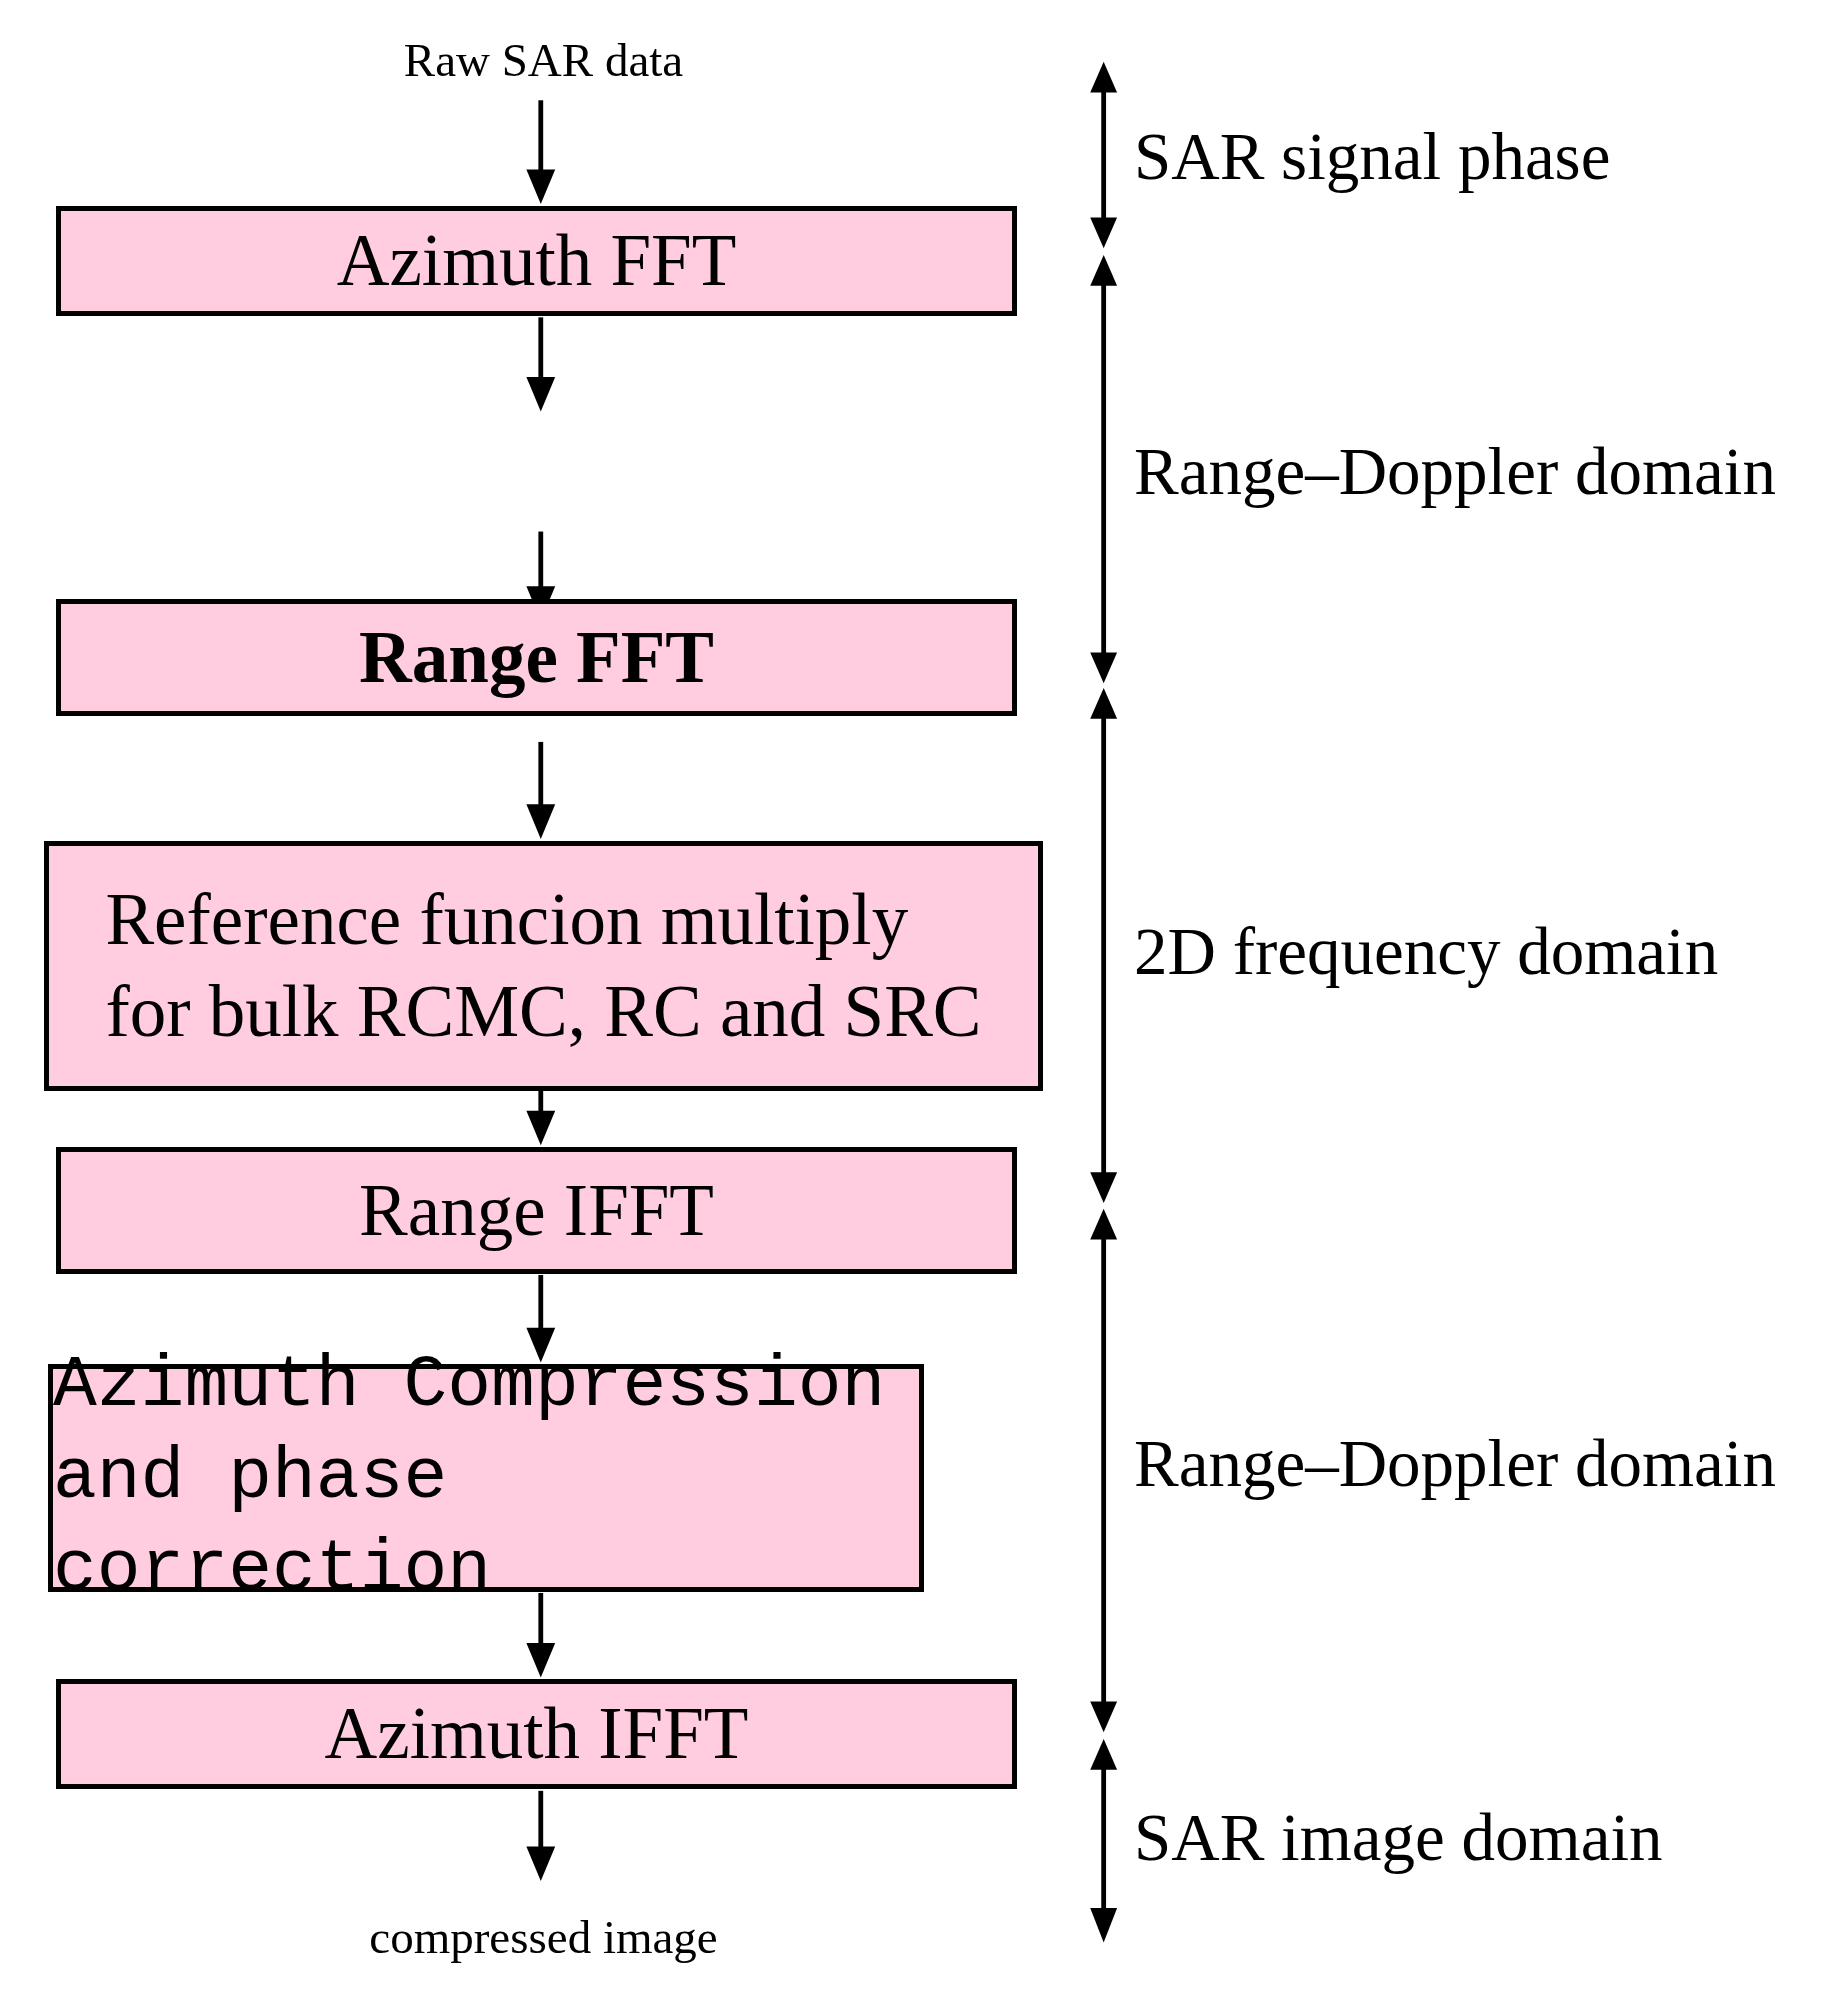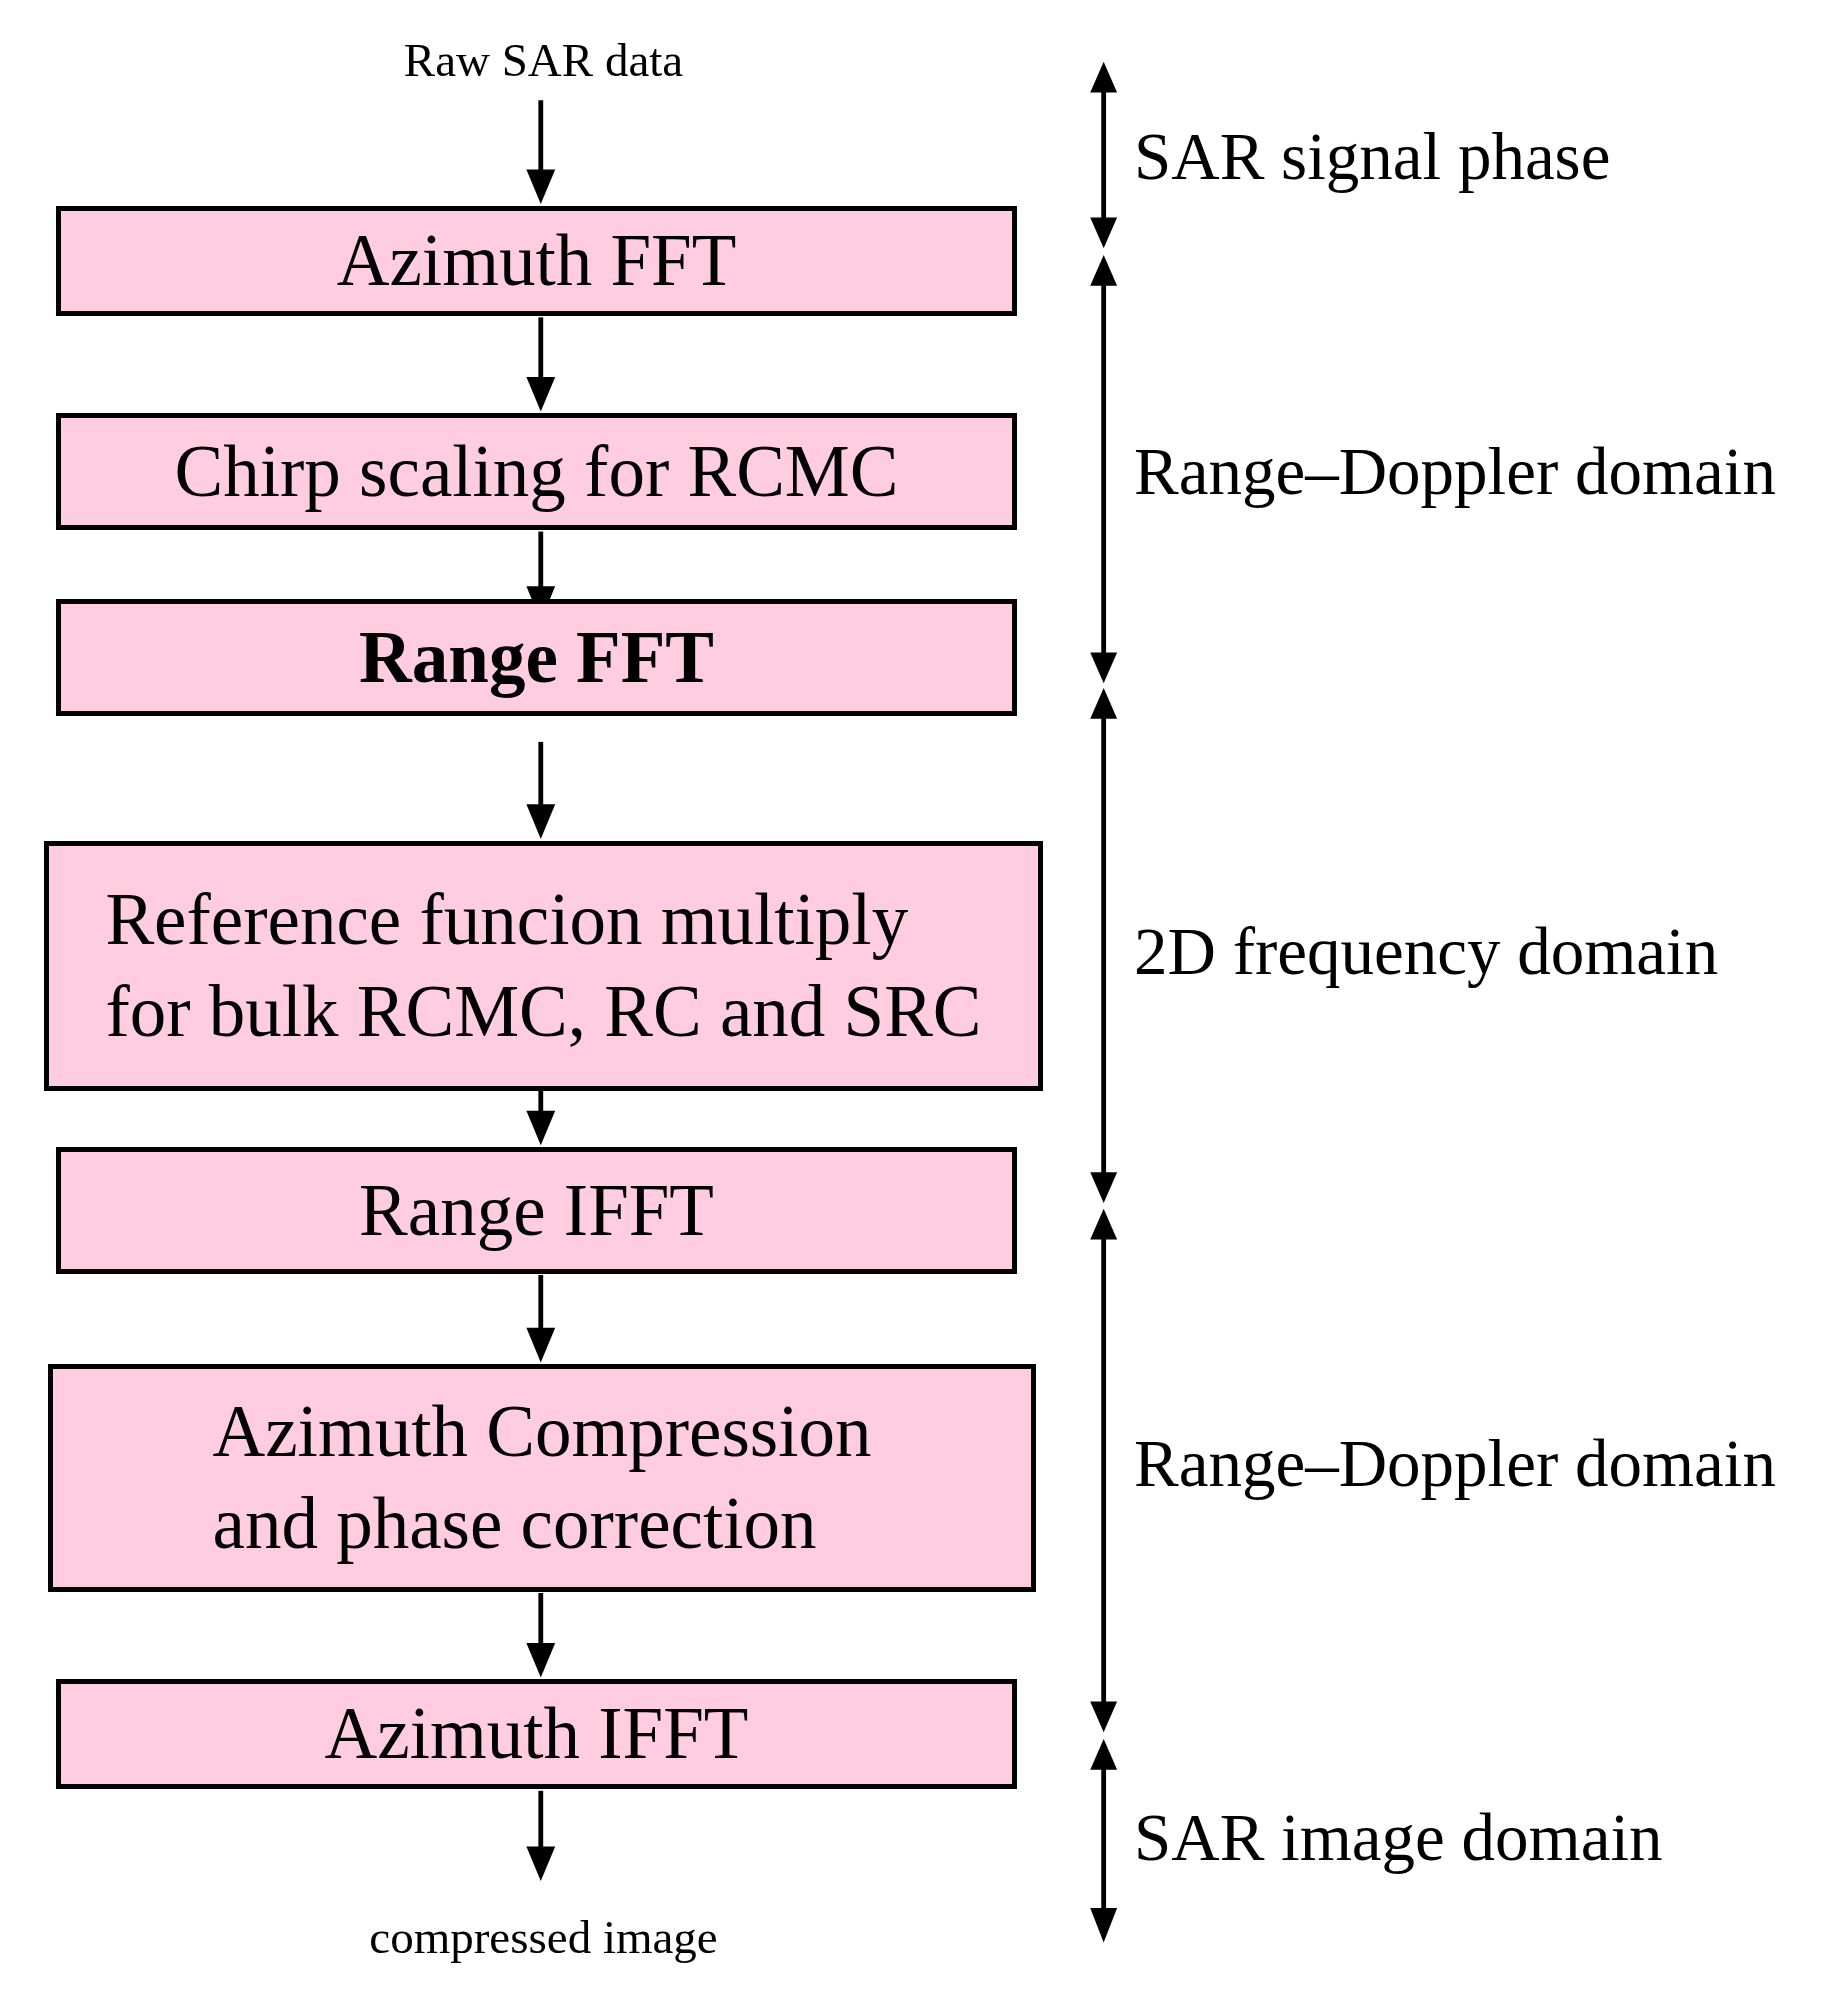--- a/index.html
+++ b/index.html
@@ -116,38 +116,35 @@
       <polygon class="arrow-head" points="1135,1986 1163,1986 1149,2022"></polygon>
     </g>
   </svg>
 
   <div class="flow-label" style="left:159px; top:17.3px; width:769px; height:85px;">Raw SAR data</div>
 
   <div class="box" style="left:56px; top:206px; width:961px; height:110px;">
     <span>Azimuth FFT</span>
   </div>
 
-  <div class="box" style="left:56px; top:413px; width:961px; height:117px;">
-    <span>Chirp scaling for RCMC</span>
-  </div>
 
   <div class="box" style="left:56px; top:599px; width:961px; height:117px;font-weight:bold;">
     <span>Range FFT</span>
   </div>
 
   <div class="box" style="left:44px; top:841px; width:999px; height:250px;">
     <span>Reference funcion multiply
 for bulk RCMC, RC and SRC</span>
   </div>
 
   <div class="box" style="left:56px; top:1147px; width:961px; height:127px;">
     <span>Range IFFT</span>
   </div>
 
-  <div class="box" style="left:48px; top:1364px; width:988px; height:228px;">
+  <div class="box" style="left:48px; top:1364px; width:876px; height:228px;font-family:Liberation Mono, monospace;">
     <span>Azimuth Compression
 and phase correction</span>
   </div>
 
   <div class="box" style="left:56px; top:1679px; width:961px; height:110px;">
     <span>Azimuth IFFT</span>
   </div>
 
   <div class="flow-label" style="left:159px; top:1894px; width:769px; height:86px;">compressed image</div>
 

